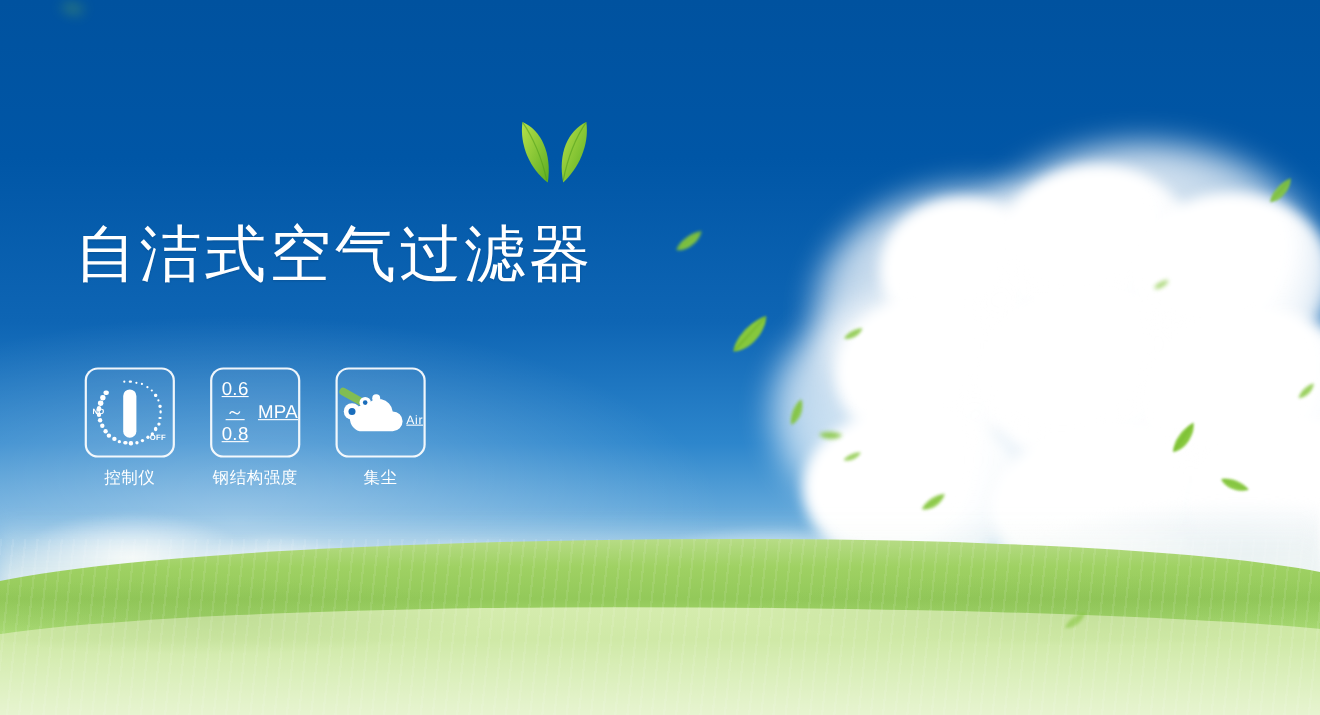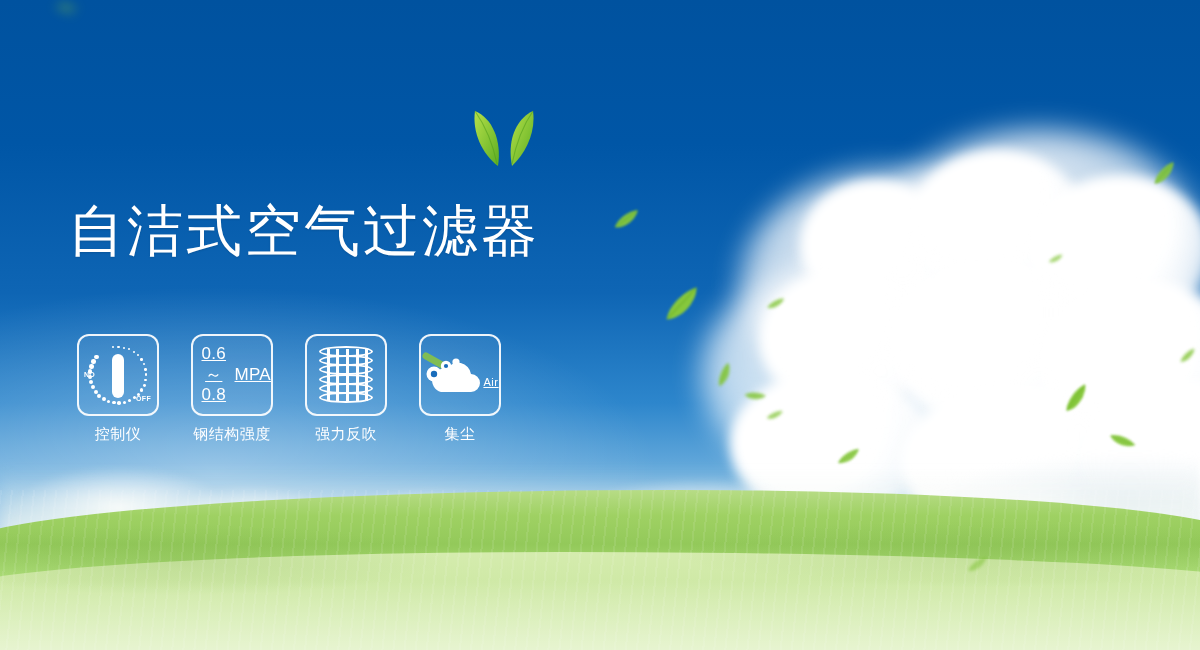--- a/index.html
+++ b/index.html
@@ -239,38 +239,20 @@
     </div>
 
     <div class="feature">
       <div class="f-box">
         <div class="f-text">0.6～0.8</div>
         <div class="f-text">MPA</div>
       </div>
       <div class="f-label">钢结构强度</div>
     </div>
 
-    <div class="feature">
-      <div class="f-box">
-        <div class="coil" id="coil">
-            <div class="ring" style="top: 0px;"></div>
-            <div class="ring" style="top: 9.2px;"></div>
-            <div class="ring" style="top: 18.4px;"></div>
-            <div class="ring" style="top: 27.6px;"></div>
-            <div class="ring" style="top: 36.8px;"></div>
-            <div class="ring" style="top: 46px;"></div>
-            <div class="stem" style="left: 8px;"></div>
-            <div class="stem" style="left: 17px;"></div>
-            <div class="stem" style="left: 27px;"></div>
-            <div class="stem" style="left: 37px;"></div>
-            <div class="stem" style="left: 46px;"></div>
-          </div>
-      </div>
-      <div class="f-label">强力反吹</div>
-    </div>
 
 
     <div class="feature">
       <div class="f-box">
         <svg class="airicon" viewBox="0 0 62 46">
           <path d="M5 4 L30 18" stroke="#8cc63f" stroke-width="7" stroke-linecap="round" opacity=".85"></path>
           <path d="M20 40 h30 a9 9 0 0 0 0-18 a13 13 0 0 0-24-5 a9.5 9.5 0 0 0-6 23 z" fill="#ffffff"></path>
           <circle cx="13" cy="22" r="7.5" fill="#ffffff"></circle>
           <circle cx="13" cy="22" r="3.2" fill="#1a6dbb"></circle>
           <circle cx="25" cy="14" r="5.2" fill="#ffffff"></circle>

